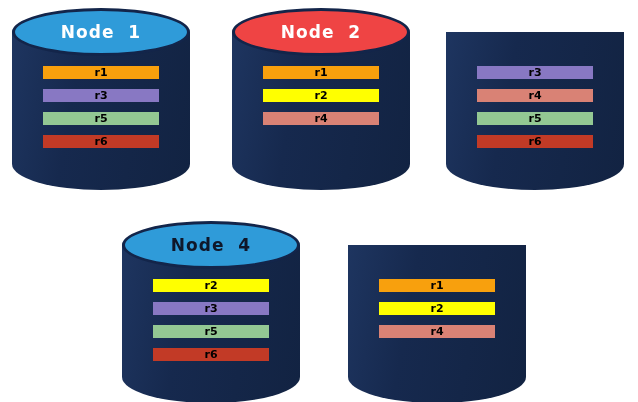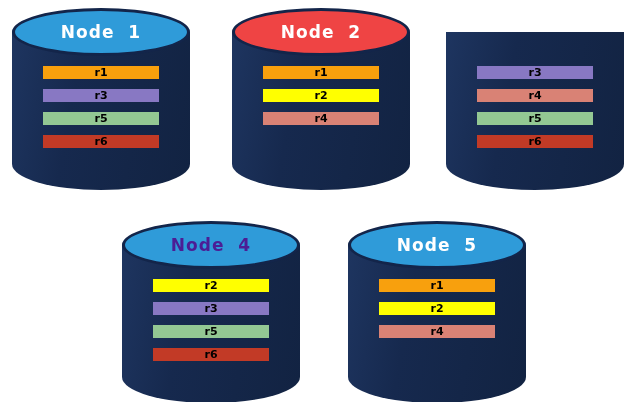--- a/index.html
+++ b/index.html
@@ -118,33 +118,30 @@
       <div class="bars">
         <div class="bar" style="background: rgb(136, 120, 195); color: rgb(0, 0, 0);">r3</div>
         <div class="bar" style="background: rgb(217, 130, 117); color: rgb(0, 0, 0);">r4</div>
         <div class="bar" style="background: rgb(147, 200, 147); color: rgb(0, 0, 0);">r5</div>
         <div class="bar" style="background: rgb(194, 58, 38); color: rgb(0, 0, 0);">r6</div>
       </div>
     </div>
     <div class="cylinder cyl-3">
       <div class="cyl-body"></div>
       <div class="cyl-top" style="background: rgb(47, 155, 217); border-color: rgb(19, 37, 74);">
-        <div class="cyl-title" style="color: #4c1d95;">Node  4</div>
+        <div class="cyl-title" style="color: #0f172a;">Node  4</div>
       </div>
       <div class="bars">
         <div class="bar" style="background: rgb(255, 255, 0); color: rgb(0, 0, 0);">r2</div>
         <div class="bar" style="background: rgb(136, 120, 195); color: rgb(0, 0, 0);">r3</div>
         <div class="bar" style="background: rgb(147, 200, 147); color: rgb(0, 0, 0);">r5</div>
         <div class="bar" style="background: rgb(194, 58, 38); color: rgb(0, 0, 0);">r6</div>
       </div>
     </div>
     <div class="cylinder cyl-4">
       <div class="cyl-body"></div>
-      <div class="cyl-top" style="background: rgb(47, 155, 217); border-color: rgb(19, 37, 74);">
-        <div class="cyl-title" style="color: rgb(255, 255, 255);">Node  5</div>
-      </div>
       <div class="bars">
         <div class="bar" style="background: rgb(248, 160, 13); color: rgb(0, 0, 0);">r1</div>
         <div class="bar" style="background: rgb(255, 255, 0); color: rgb(0, 0, 0);">r2</div>
         <div class="bar" style="background: rgb(217, 130, 117); color: rgb(0, 0, 0);">r4</div>
       </div>
     </div>
   </div>
 
 </body></html>

